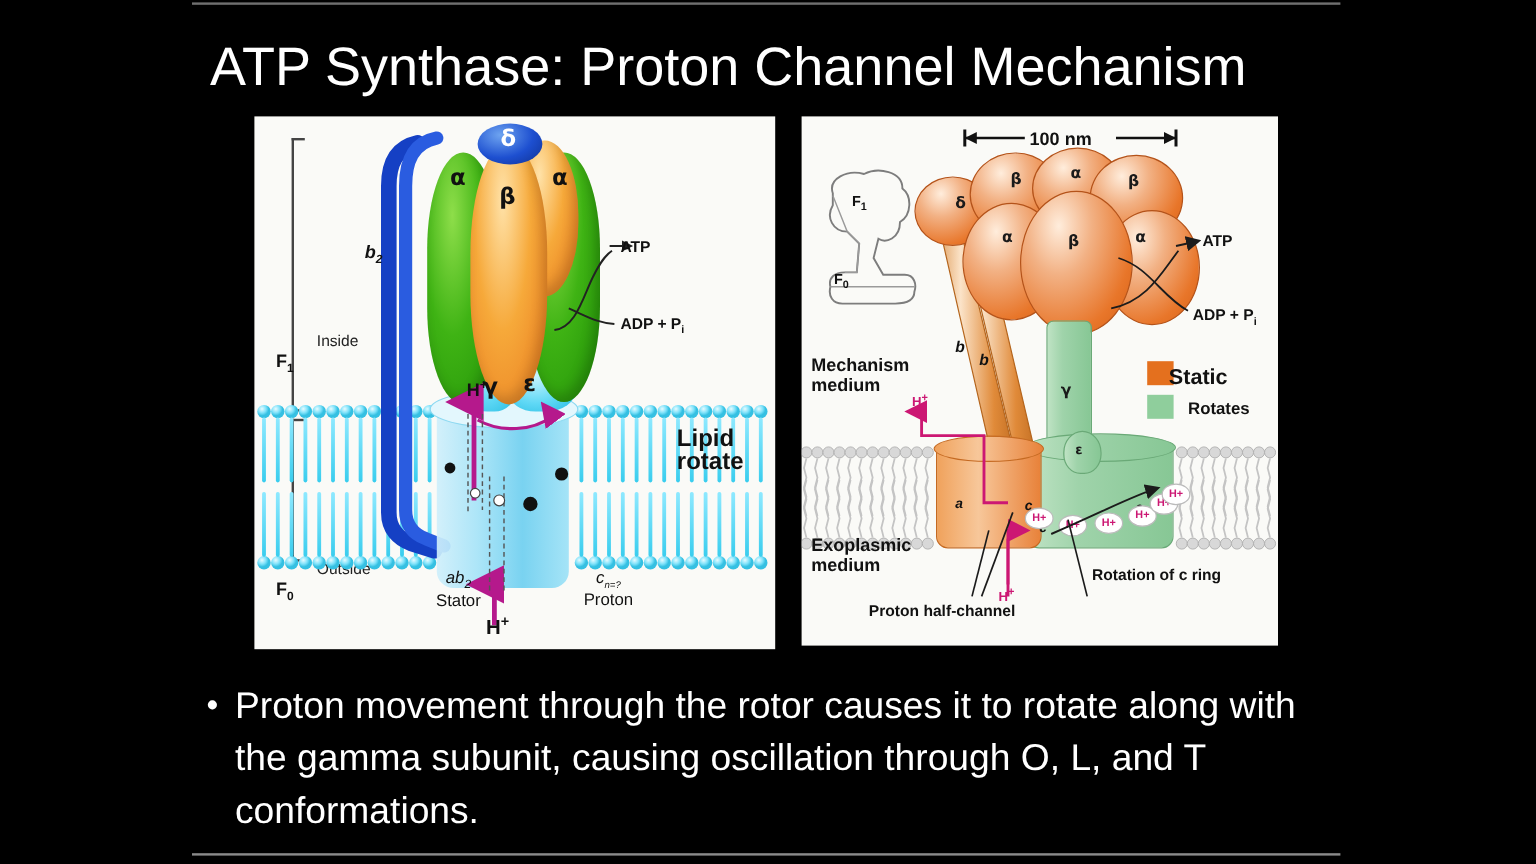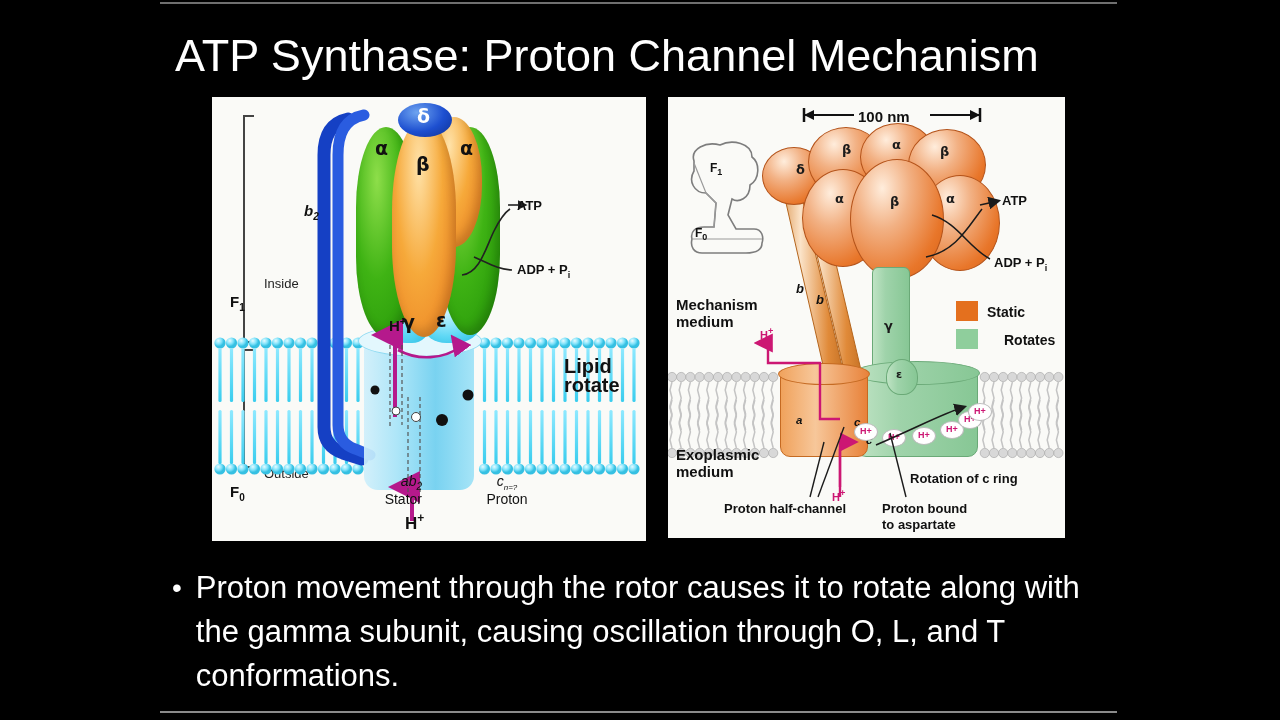--- a/index.html
+++ b/index.html
@@ -378,21 +378,21 @@
     </div>
     <div class="lbl lp-hplus-bot">
       <span>H</span><sup style="font-size:12px">+</sup>
     </div>
 
     <div class="lbl lp-lipid">
       <span>Lipid</span><br>
       <span>rotate</span>
     </div>
 
-    <div class="lbl lp-stator" style="white-space:normal; width:80px;text-align:right;">
+    <div class="lbl lp-stator" style="white-space:normal; width:80px;">
       <i><span>ab</span><sub style="font-size:10px">2</sub></i><br>
       <span>Stator</span>
     </div>
     <div class="lbl lp-rotor" style="white-space:normal; width:80px;">
       <i><span>c</span><sub style="font-size:8px">n=?</sub></i><br>
       <span>Proton</span>
     </div>
   </div>
 </div>
 
@@ -621,28 +621,24 @@
       <span>Mechanism</span><br>
       <span>medium</span>
     </div>
     <div class="lbl rp-lbl-b" style="left:8px; top:350px; font-size:15px; line-height:1.1; white-space:normal; width:130px;">
       <span>Exoplasmic</span><br>
       <span>medium</span>
     </div>
 
     <div class="swatch sw-static" style="left:288px; top:204px;"></div>
     <div class="swatch sw-rot" style="left:288px; top:232px;"></div>
-    <div class="lbl rp-lbl-b" style="left:319px; top:208px; font-size:14px;">Static</div>
-    <div class="lbl rp-lbl-b" style="left:336px; top:236px; font-size:14px;">Rotates</div>
+    <div class="lbl rp-lbl-b" style="left:306px; top:208px; font-size:18px;">Static</div>
+    <div class="lbl rp-lbl-b" style="left:322px; top:236px; font-size:14px;">Rotates</div>
 
     <div class="lbl rp-lbl-b" style="left:56px; top:405px; font-size:13px;">Proton half-channel</div>
-    <div class="lbl rp-lbl-b" style="left:214px; top:404px; font-size:13px; line-height:1.2; white-space:normal; width:120px;">
-      <span>Proton bound</span><br>
-      <span>to aspartate</span>
-    </div>
     <div class="lbl rp-lbl-b" style="left:242px; top:375px; font-size:13px;">Rotation of c ring</div>
   </div>
 </div>
 
 <div class="bullets">
   <div class="bullet-row">
     <span class="bullet-dot">•</span>
     <span class="bullet-text">Proton movement through the rotor causes it to rotate along with the gamma subunit, causing oscillation through O, L, and T conformations.</span>
   </div>
 </div>

